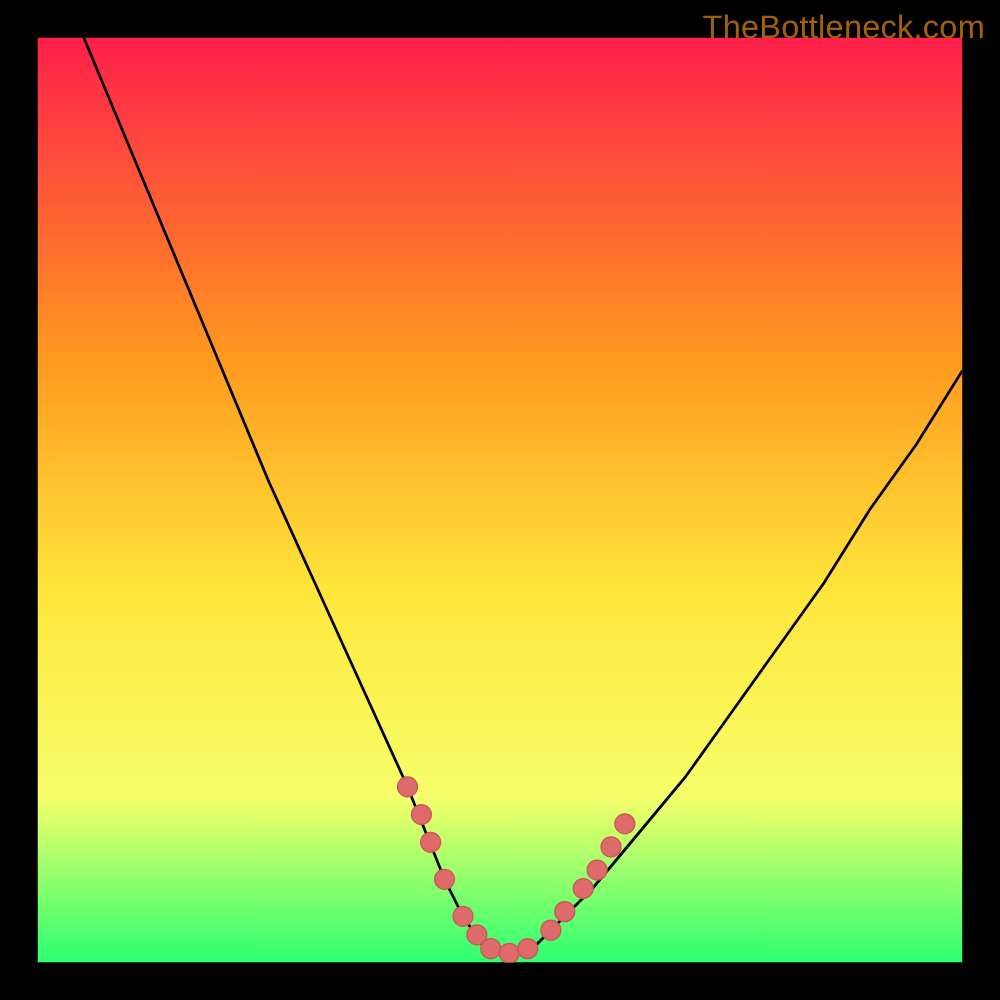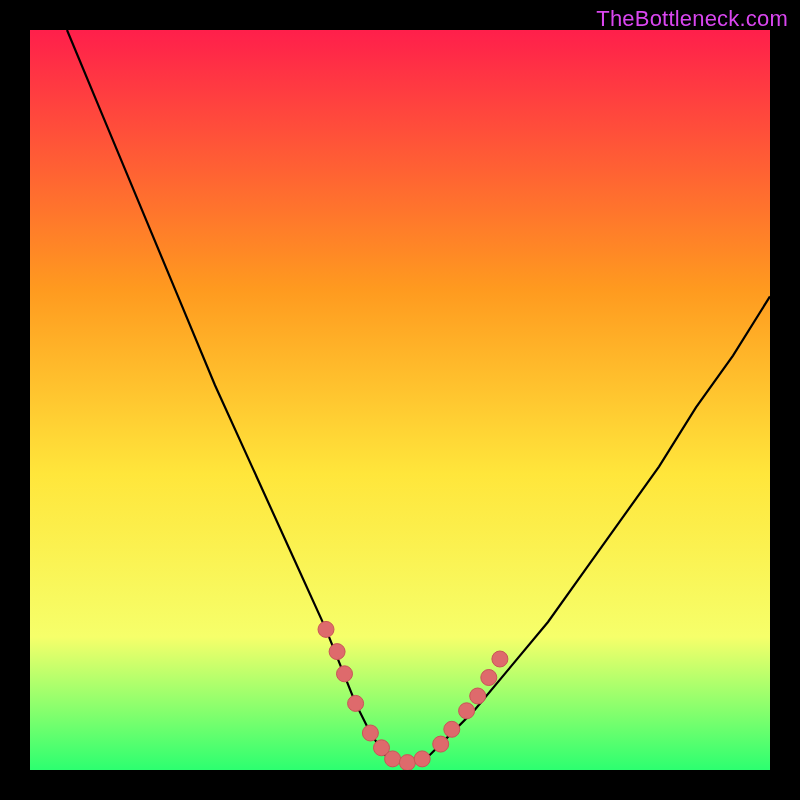--- a/index.html
+++ b/index.html
@@ -23,22 +23,22 @@
     position: absolute;
     left: 0;
     top: 0;
     width: 740px;
     height: 740px;
   }
   .watermark {
     position: absolute;
     top: 6px;
     right: 12px;
-    color: #d946ef;
-    font-size: 22px;
+    color: #a16207;
+    font-size: 26px;
     font-weight: 500;
     letter-spacing: 0.2px;
   }
   svg { display: block; }
 </style>
 </head>
 <body>
 
 <div class="frame">
   <svg class="plot" viewBox="0 0 740 740">

